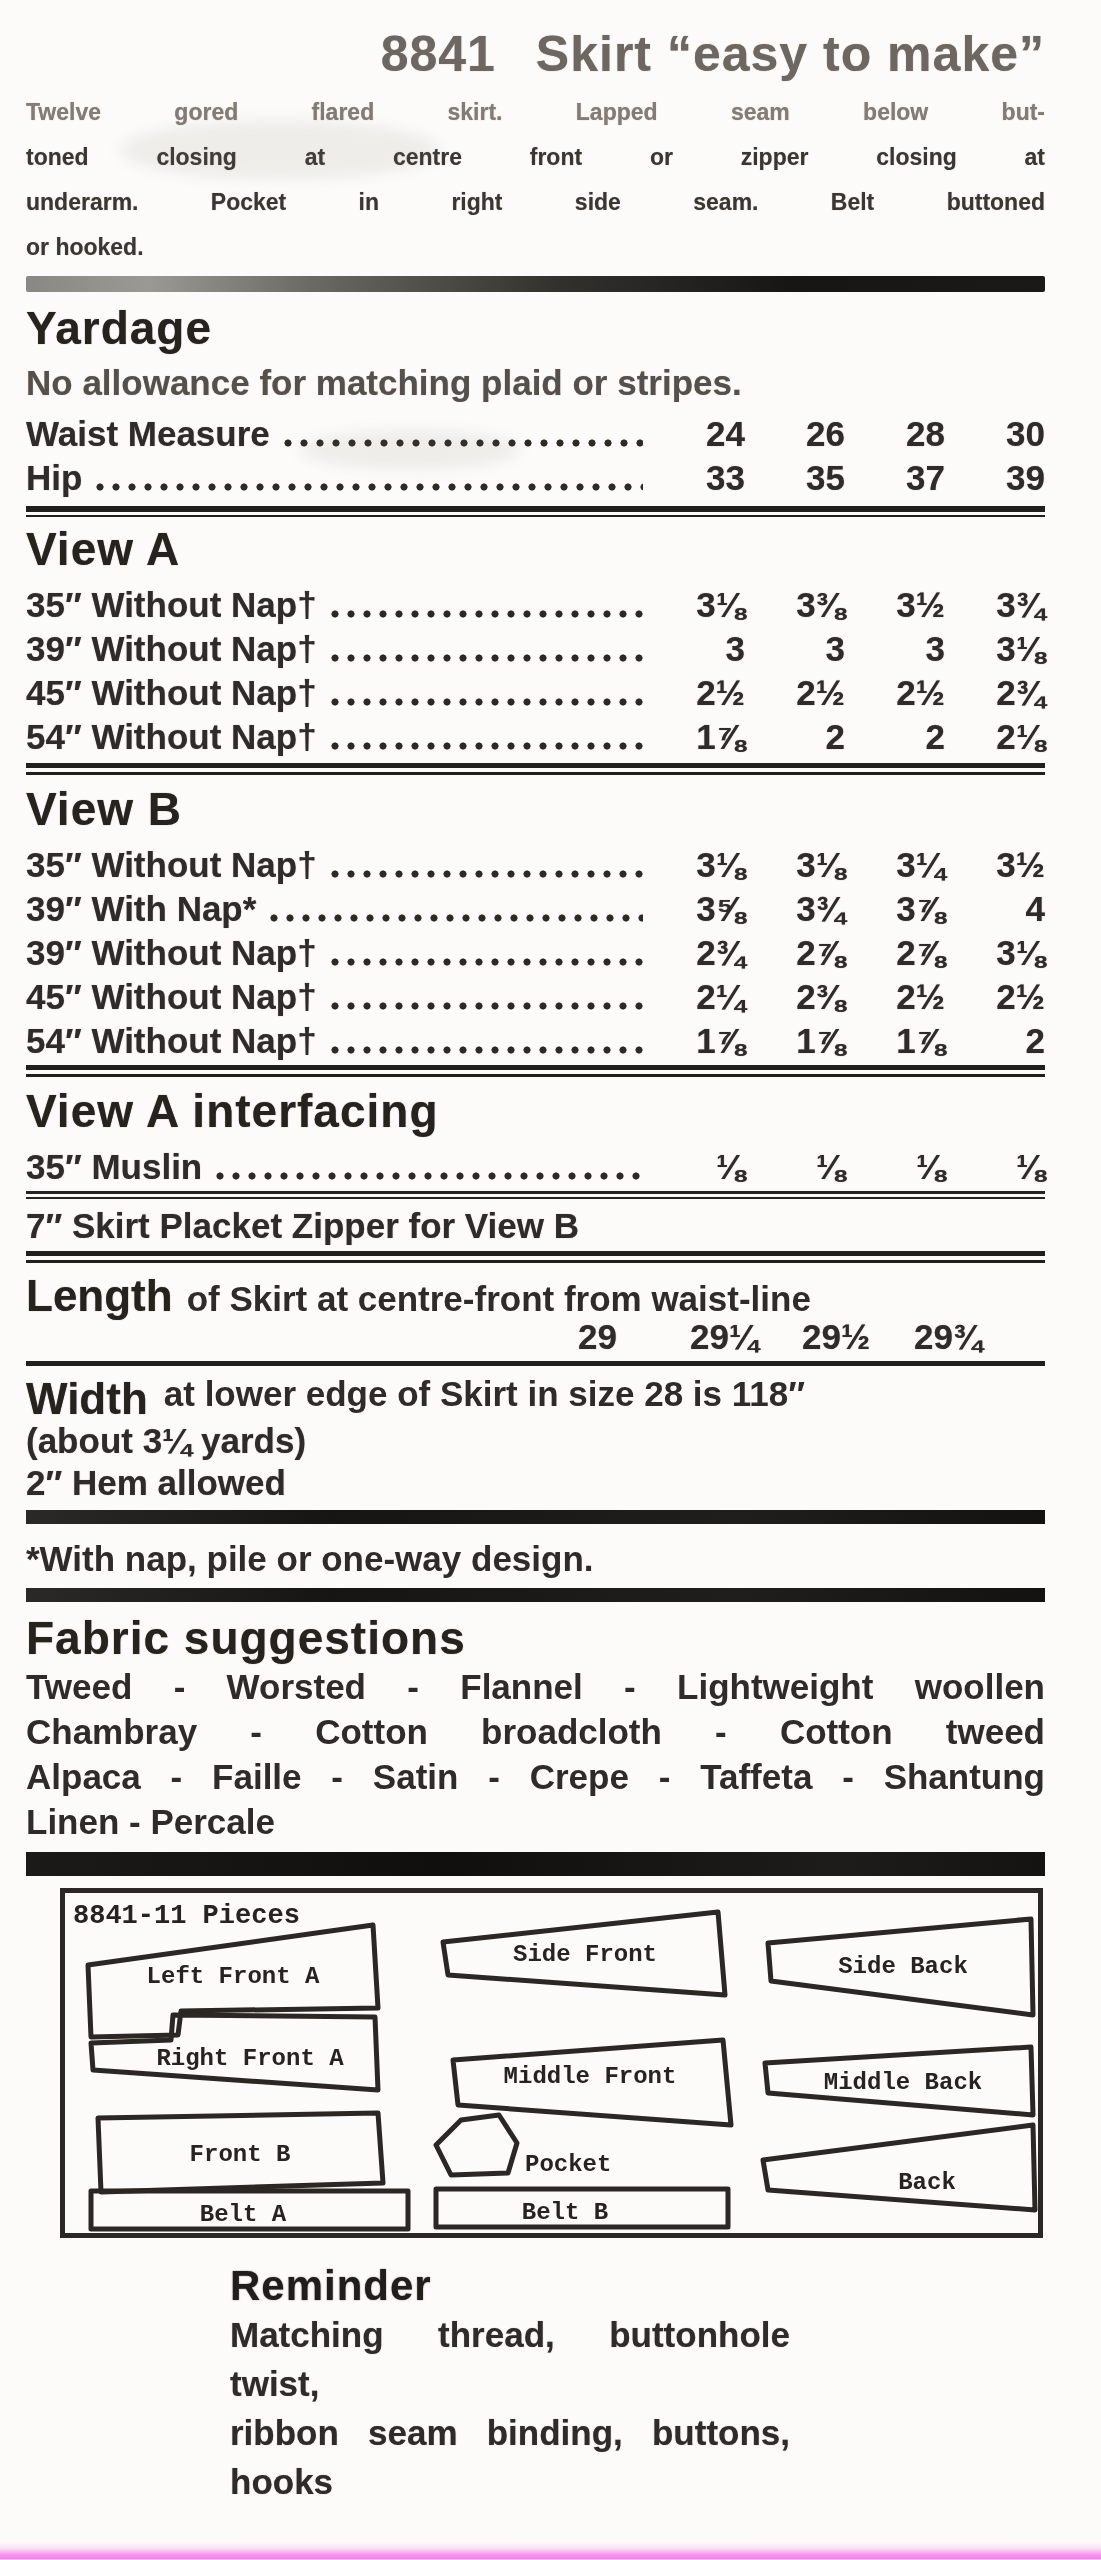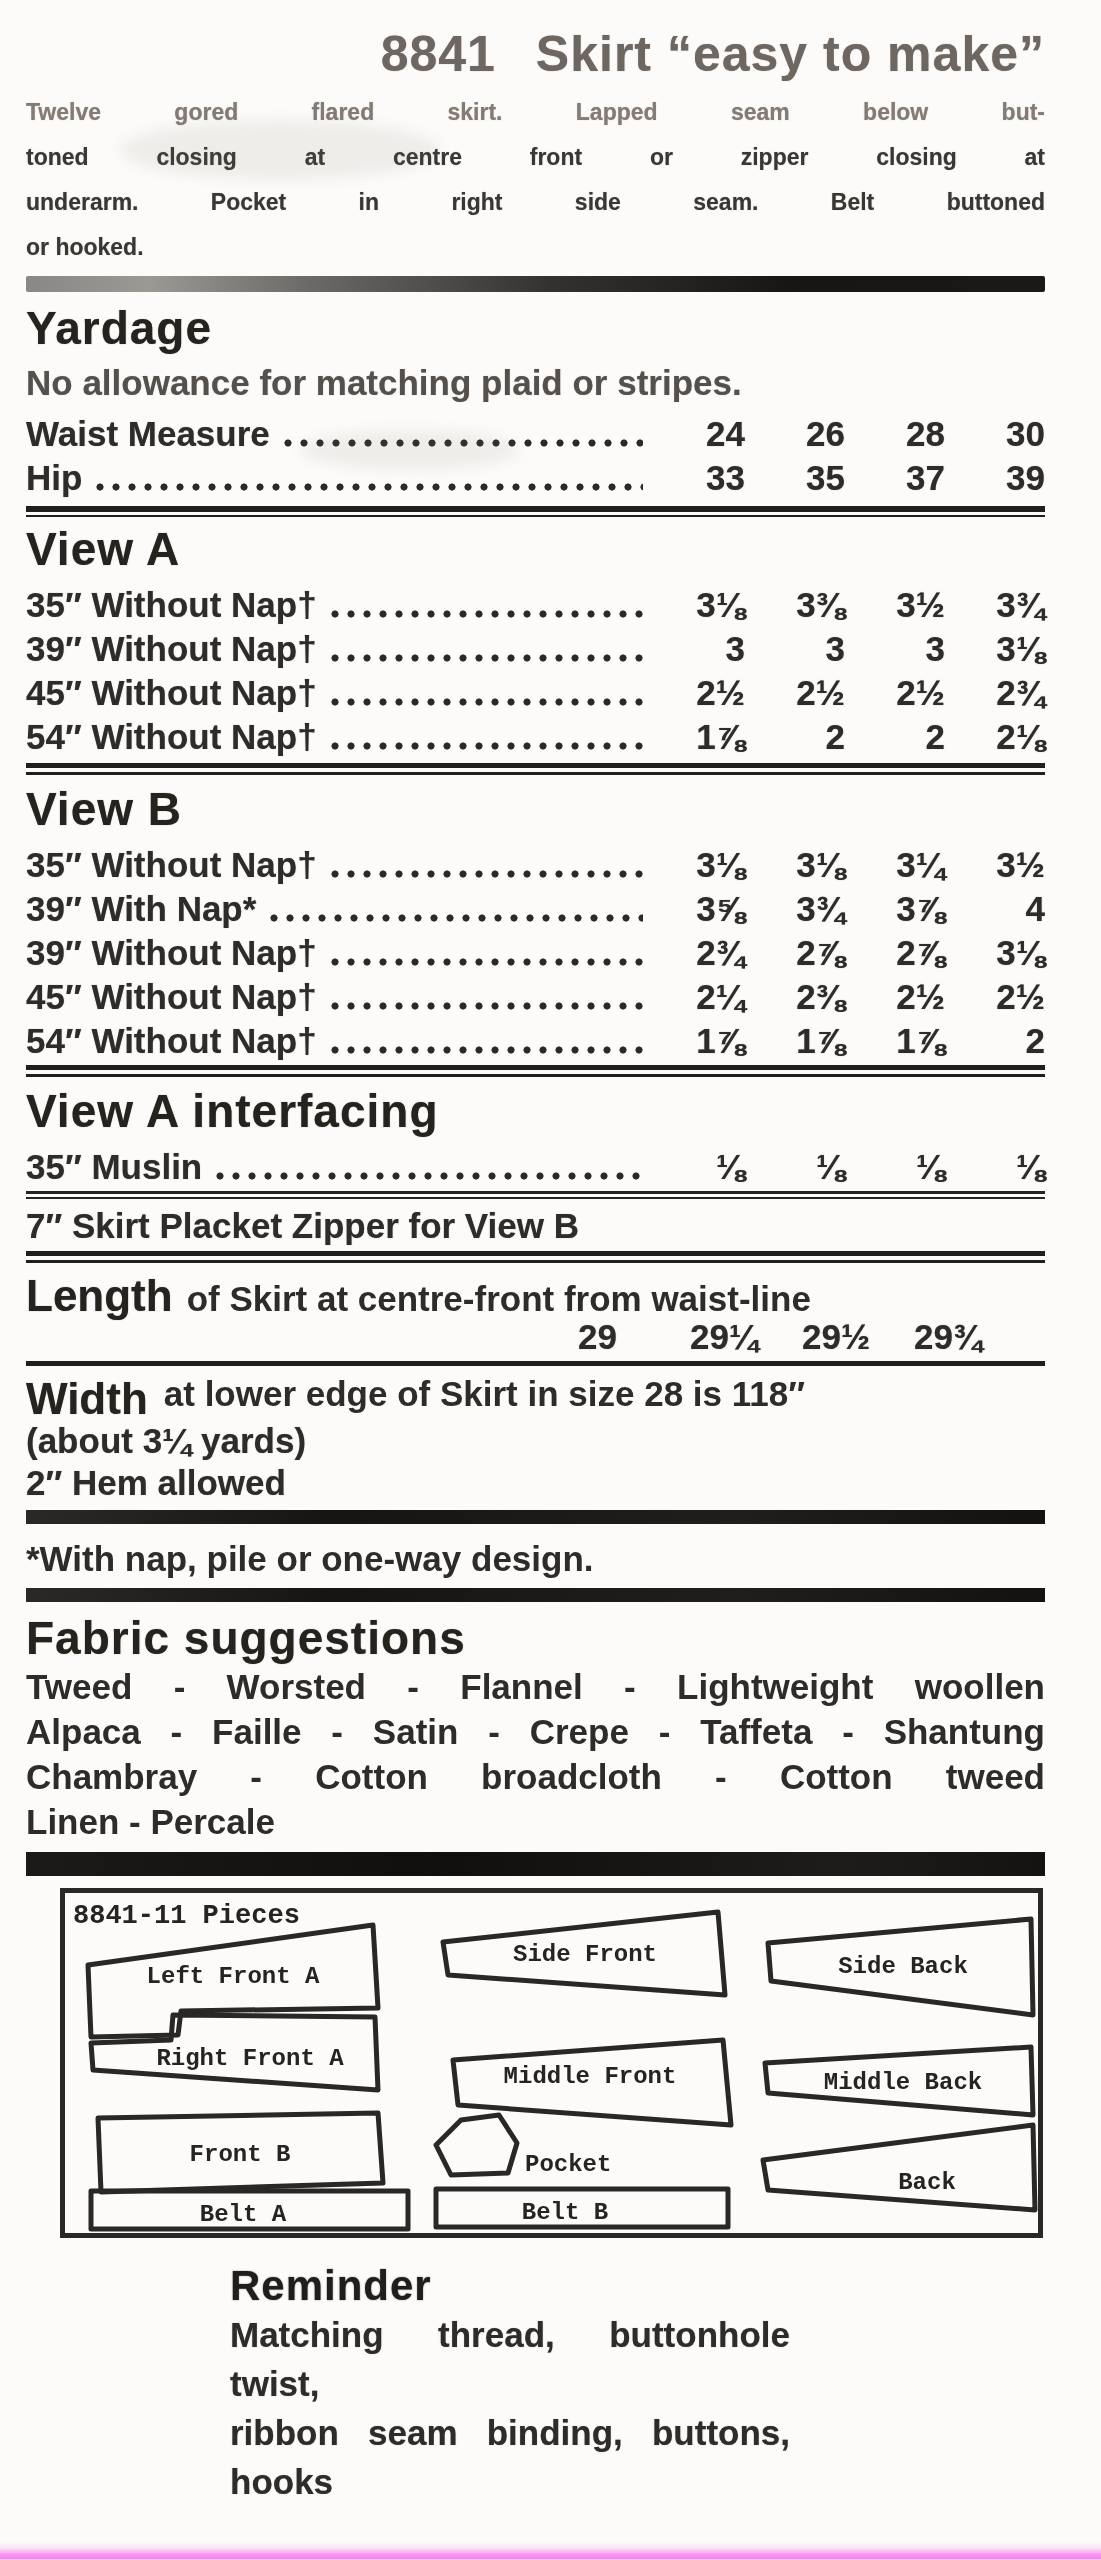--- a/index.html
+++ b/index.html
@@ -267,22 +267,22 @@
 
     <div class="notes">
       <div>*With nap, pile or one-way design.</div>
     </div>
 
     <div class="bar-thick mt8"></div>
 
     <div class="h1 mt10">Fabric suggestions</div>
     <div class="fabric">
       <div class="just">Tweed - Worsted - Flannel - Lightweight woollen</div>
+      <div class="just">Chambray - Cotton broadcloth - Cotton tweed</div>
       <div class="just">Alpaca - Faille - Satin - Crepe - Taffeta - Shantung</div>
-      <div class="just">Chambray - Cotton broadcloth - Cotton tweed</div>
       <div>Linen - Percale</div>
     </div>
 
     <div class="bar-heavy"></div>
 
     <div class="diagram">
       <svg width="973" height="340" viewBox="0 0 973 340">
         <g fill="none" stroke="#2a2724" stroke-width="5" stroke-linejoin="round">
           <polygon points="23,72 308,32 313,115 116,118 113,142 26,144"></polygon>
           <polygon points="378,49 653,19 660,102 383,82"></polygon>

